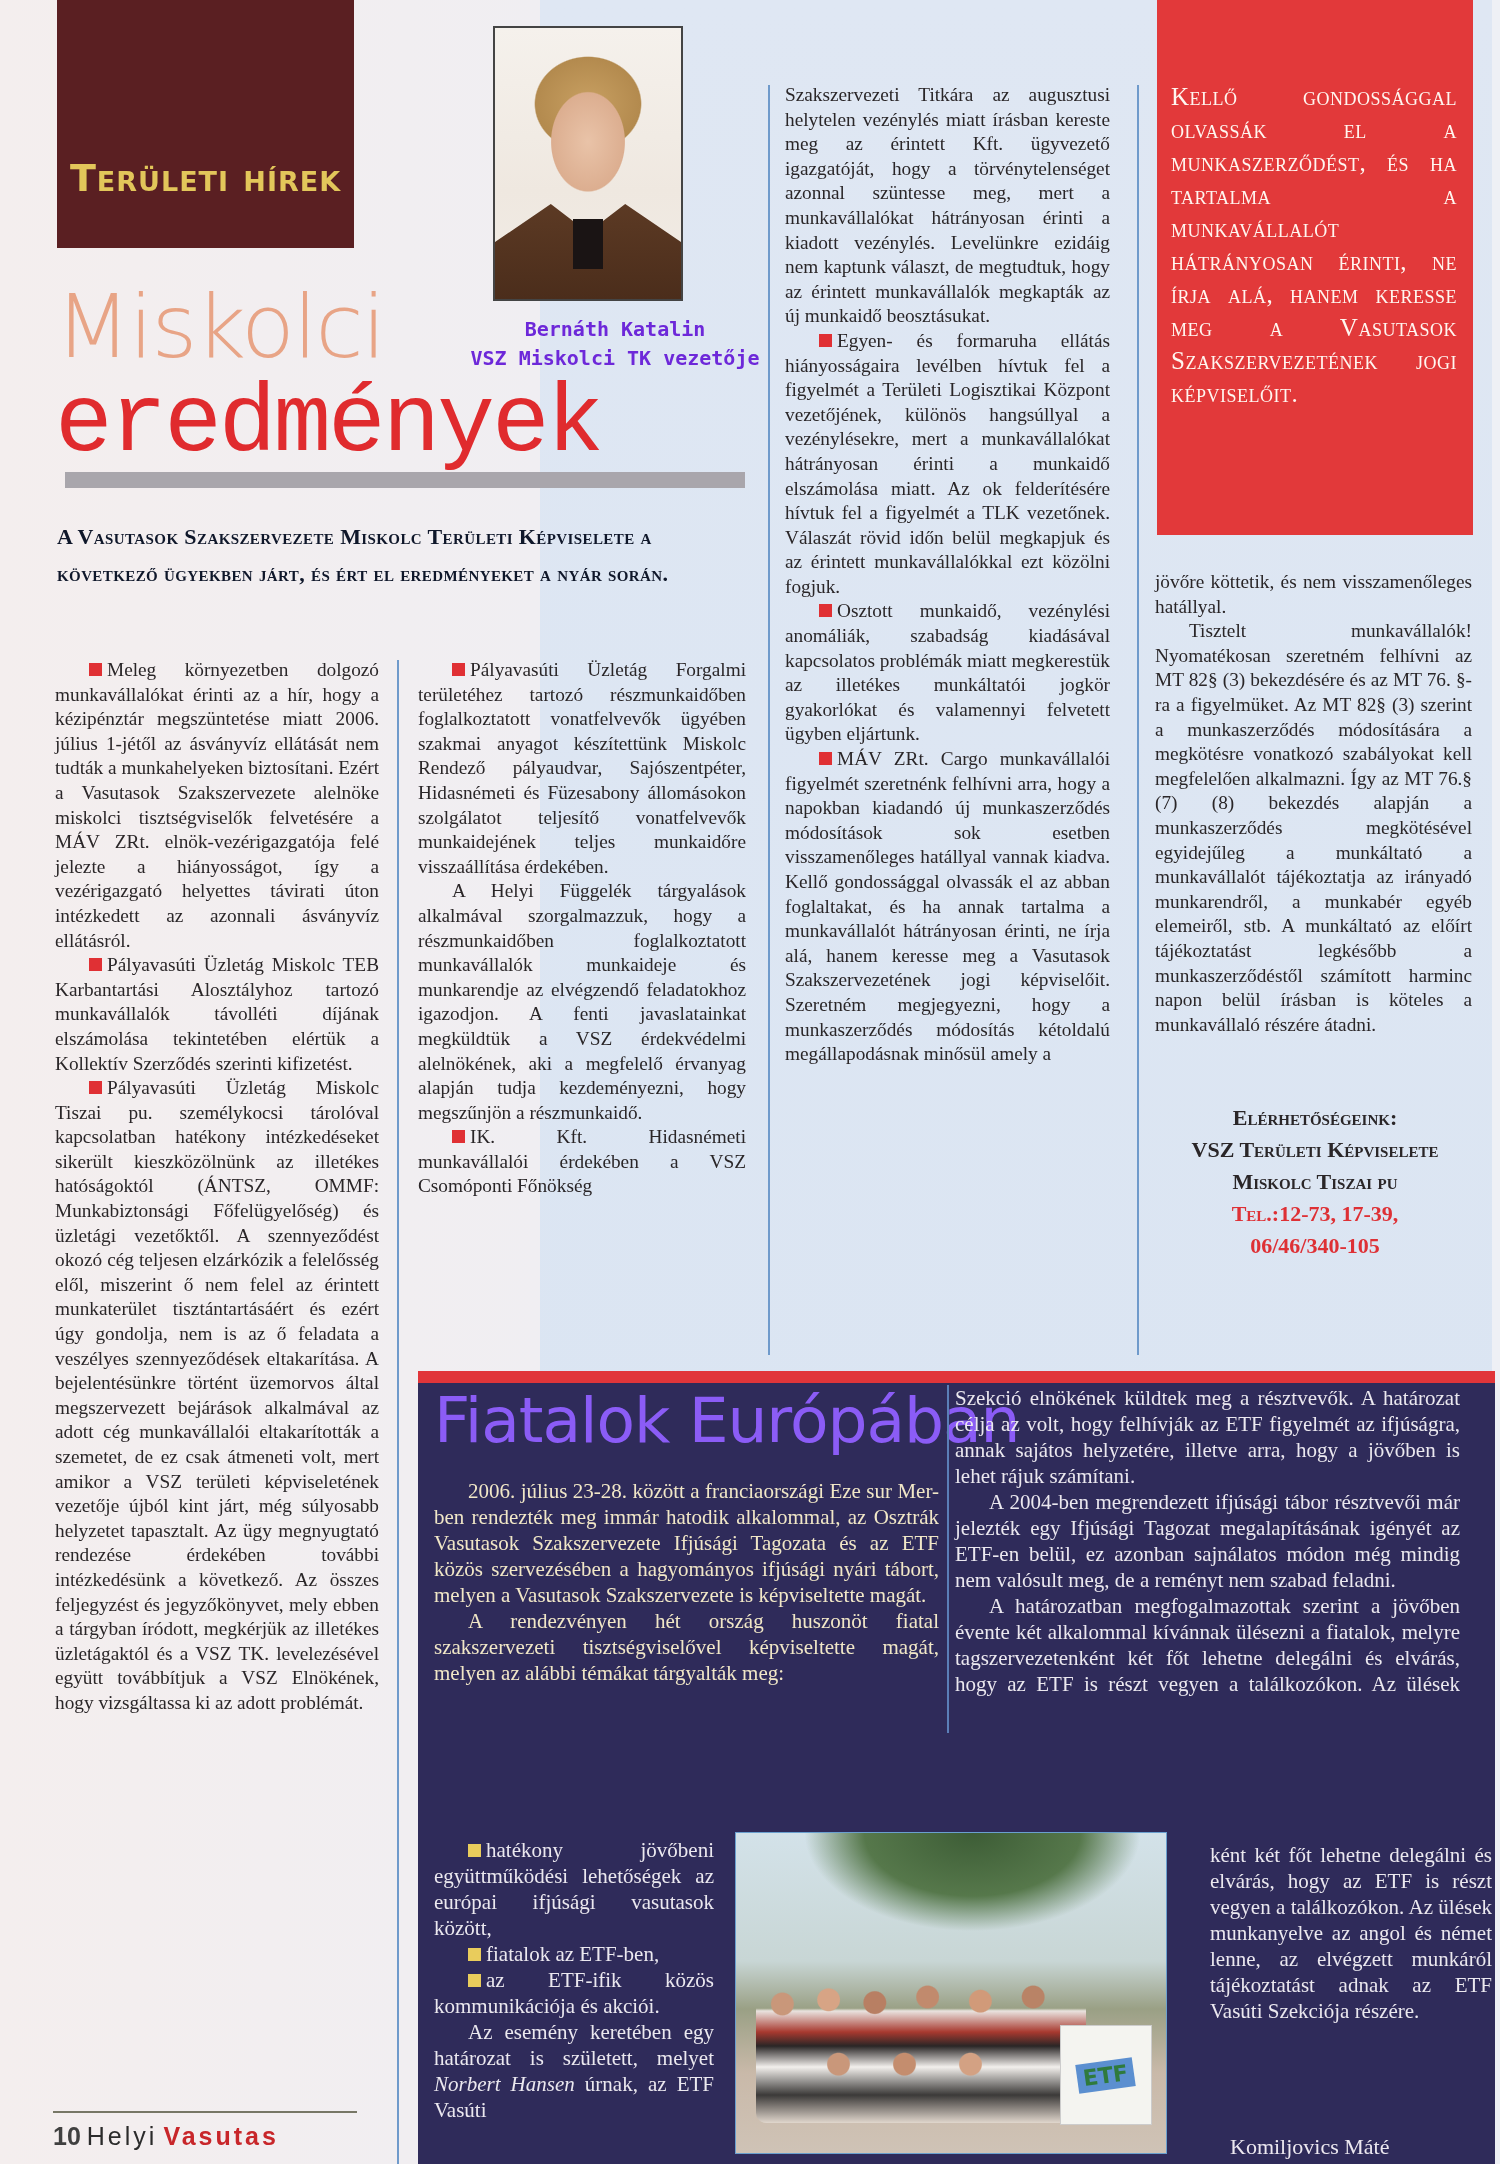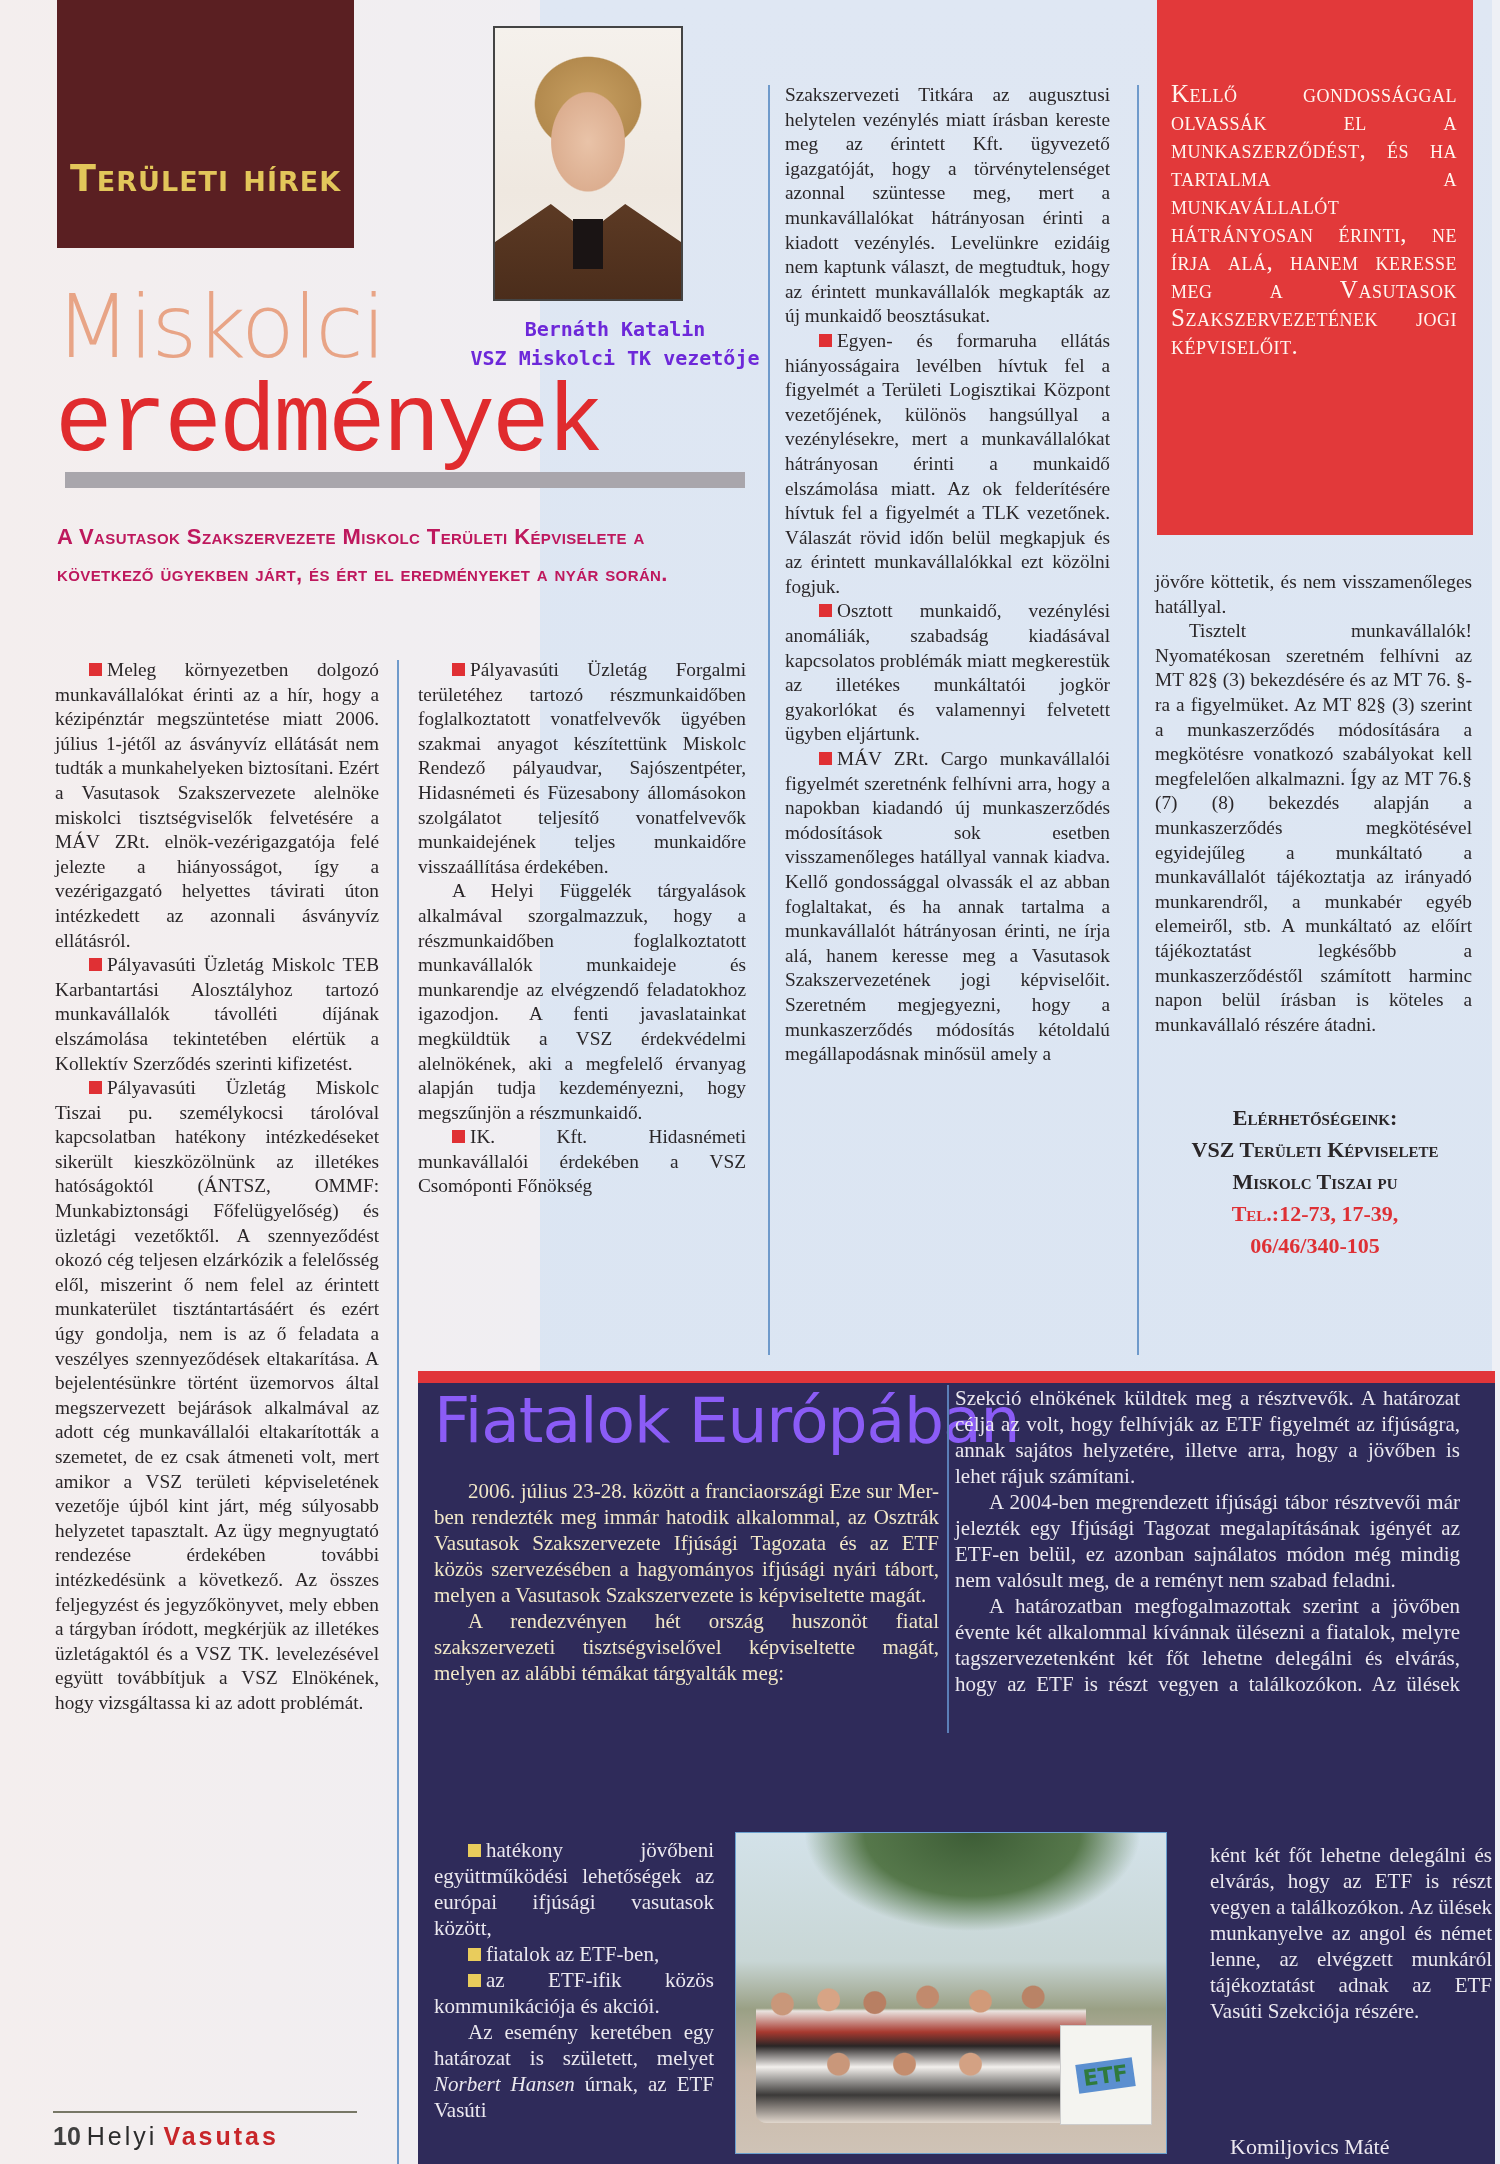--- a/index.html
+++ b/index.html
@@ -75,23 +75,23 @@
   }
   .caption {
     left: 470px; top: 315px; width: 290px; text-align: center;
     font-family: "DejaVu Sans Mono", monospace; font-weight: bold;
     font-size: 20px; color: #6d28d9; line-height: 29px;
   }
 
   
   .lead {
     left: 57px; top: 518px; width: 690px;
-    font-family: Liberation Sans, sans-serif; font-weight: bold;
+    font-family: Liberation Serif, serif; font-weight: bold;
     font-variant: small-caps; font-size: 22px; line-height: 37px;
-    color: #be185d; letter-spacing: 0.4px;
+    color: #0f172a; letter-spacing: 0.4px;
   }
 
   
   .col {
     font-size: 19.3px; line-height: 24.6px; text-align: justify;
     hyphens: manual;
   }
   .col p { text-indent: 34px; }
   .bullet {
     display: inline-block; width: 13px; height: 13px;
@@ -106,21 +106,21 @@
   .vrule { width: 2px; background: #6f9acb; }
 
   
   .callout {
     left: 1157px; top: 0; width: 316px; height: 535px;
     background: #e2393a;
     padding: 80px 16px 0 14px;
   }
   .callout p {
     font-family: "Liberation Serif", serif;
-    color: #fff6f0; font-size: 25px; line-height: 28px;
+    color: #fff6f0; font-size: 25px; line-height: 33px;
     text-align: justify; font-variant: small-caps; letter-spacing: 0.5px;
   }
 
   
   .contacts {
     left: 1150px; top: 1102px; width: 330px; text-align: center;
     font-family: "Liberation Serif", serif; font-weight: bold;
     font-variant: small-caps; font-size: 22px; line-height: 32px; color: #2a2628;
   }
   .contacts .red { color: #de3035; }

